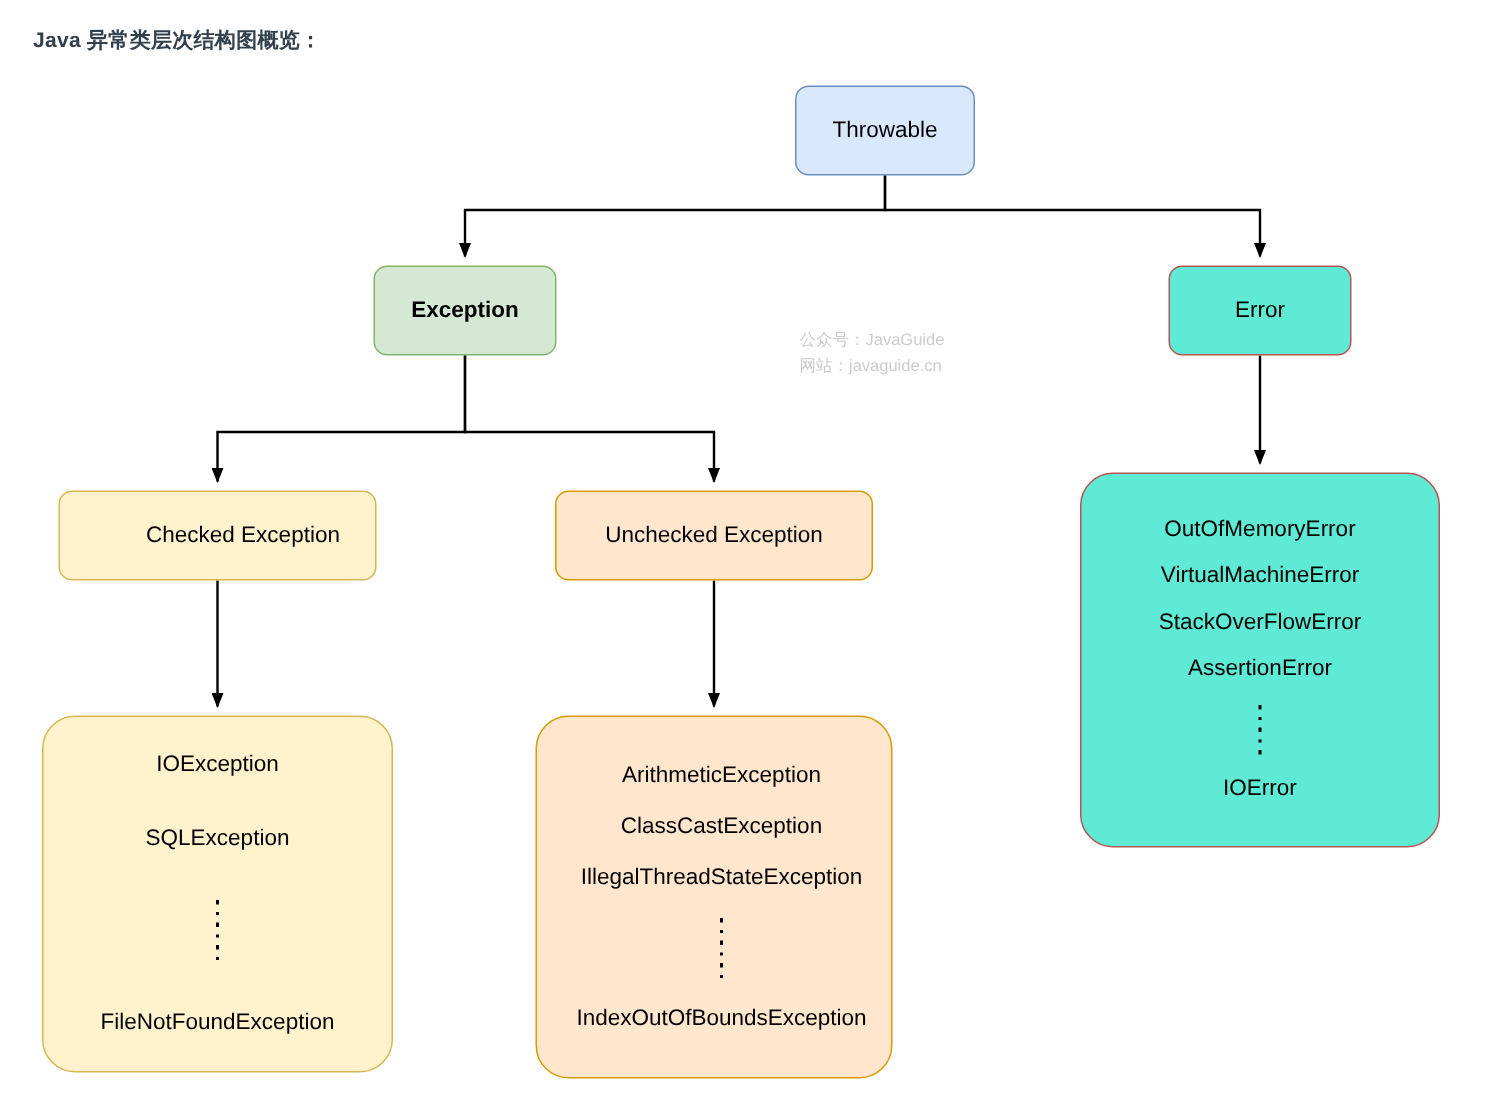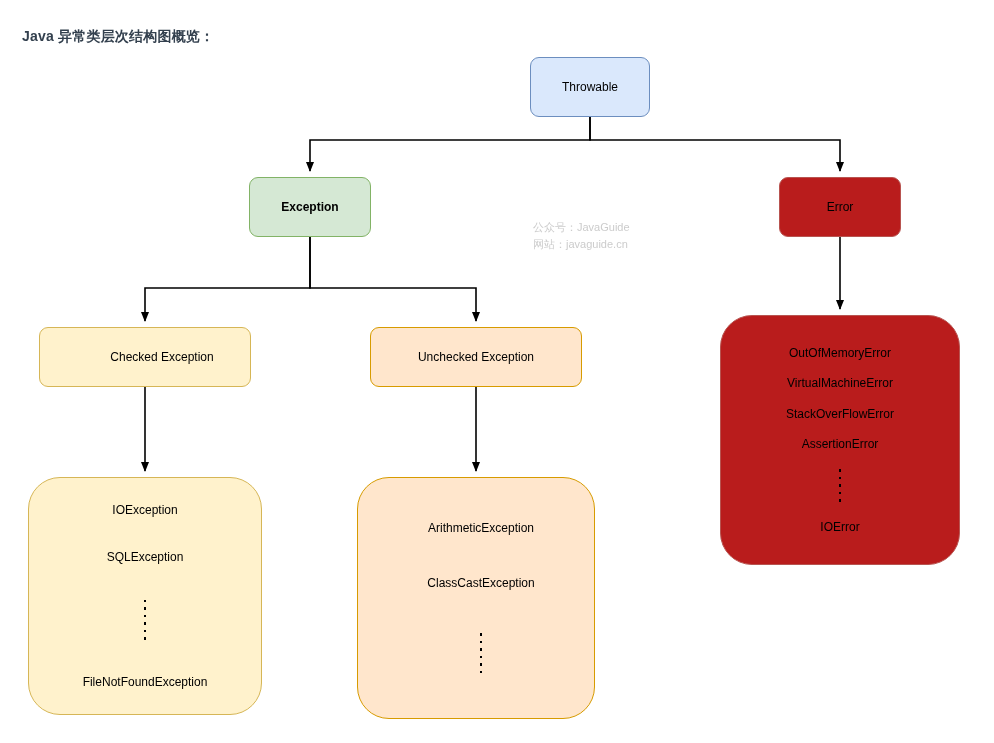--- a/index.html
+++ b/index.html
@@ -13,21 +13,21 @@
     height: 743px;
     position: relative;
     overflow: hidden;
     font-family: "Liberation Sans", "DejaVu Sans", sans-serif;
     color: #000000;
   }
 
   #diagram-title {
     position: absolute;
     left: 22px;
-    top: 28px;
+    top: 18px;
     font-size: 14px;
     font-weight: bold;
     color: #33404e;
     letter-spacing: 0.2px;
     white-space: nowrap;
   }
 
   .svg-layer {
     position: absolute;
     left: 0;
@@ -36,34 +36,34 @@
     height: 743px;
   }
 
   .node {
     position: absolute;
     box-sizing: border-box;
     display: flex;
     flex-direction: column;
     align-items: center;
     justify-content: center;
-    font-size: 12px;
+    font-size: 15px;
     line-height: 1.2;
     color: #000000;
     text-align: center;
     border-style: solid;
     border-width: 1px;
   }
 
   .node-simple {
     border-radius: 9px;
   }
 
   .node-list {
-    border-radius: 32px;
+    border-radius: 22px;
     justify-content: space-around;
     padding: 22px 10px;
   }
 
   .node-list .entry {
     display: block;
     white-space: nowrap;
   }
 
   .vdots {
@@ -87,21 +87,21 @@
   #node-error          { left: 779px; top: 177px; width: 122px; height: 60px; }
   #node-checked        { left: 39px;  top: 327px; width: 212px; height: 60px; padding-left: 34px; }
   #node-unchecked      { left: 370px; top: 327px; width: 212px; height: 60px; }
   #node-checked-list   { left: 28px;  top: 477px; width: 234px; height: 238px; gap: 28px; }
   #node-unchecked-list { left: 357px; top: 477px; width: 238px; height: 242px; padding-left: 20px; }
   #node-error-list     { left: 720px; top: 315px; width: 240px; height: 250px; }
 
   
   .fill-blue   { background: #dae8fc; border-color: #6c8ebf; }
   .fill-green  { background: #d5e8d4; border-color: #82b366; }
-  .fill-red    { background: #b91c1c; border-color: #b85450; }
+  .fill-red    { background: #5eead4; border-color: #b85450; }
   .fill-yellow { background: #fff2cc; border-color: #d6b656; }
   .fill-orange { background: #ffe6cc; border-color: #d79b00; }
 
   #watermark {
     position: absolute;
     left: 533px;
     top: 219px;
     font-size: 11px;
     line-height: 1.55;
     color: #cccccc;
@@ -168,28 +168,30 @@
       <i></i>
       <i></i>
       <i></i>
     </span>
   <span class="entry">FileNotFoundException</span>
 </div>
 
 <div class="node node-list fill-orange" id="node-unchecked-list">
   <span class="entry">ArithmeticException</span>
   <span class="entry">ClassCastException</span>
+  <span class="entry">IllegalThreadStateException</span>
   <span class="vdots" title="⋮">
       <i></i>
       <i></i>
       <i></i>
       <i></i>
       <i></i>
       <i></i>
     </span>
+  <span class="entry">IndexOutOfBoundsException</span>
 </div>
 
 <div class="node node-list fill-red" id="node-error-list">
   <span class="entry">OutOfMemoryError</span>
   <span class="entry">VirtualMachineError</span>
   <span class="entry">StackOverFlowError</span>
   <span class="entry">AssertionError</span>
   <span class="vdots" title="⋮">
       <i></i>
       <i></i>

